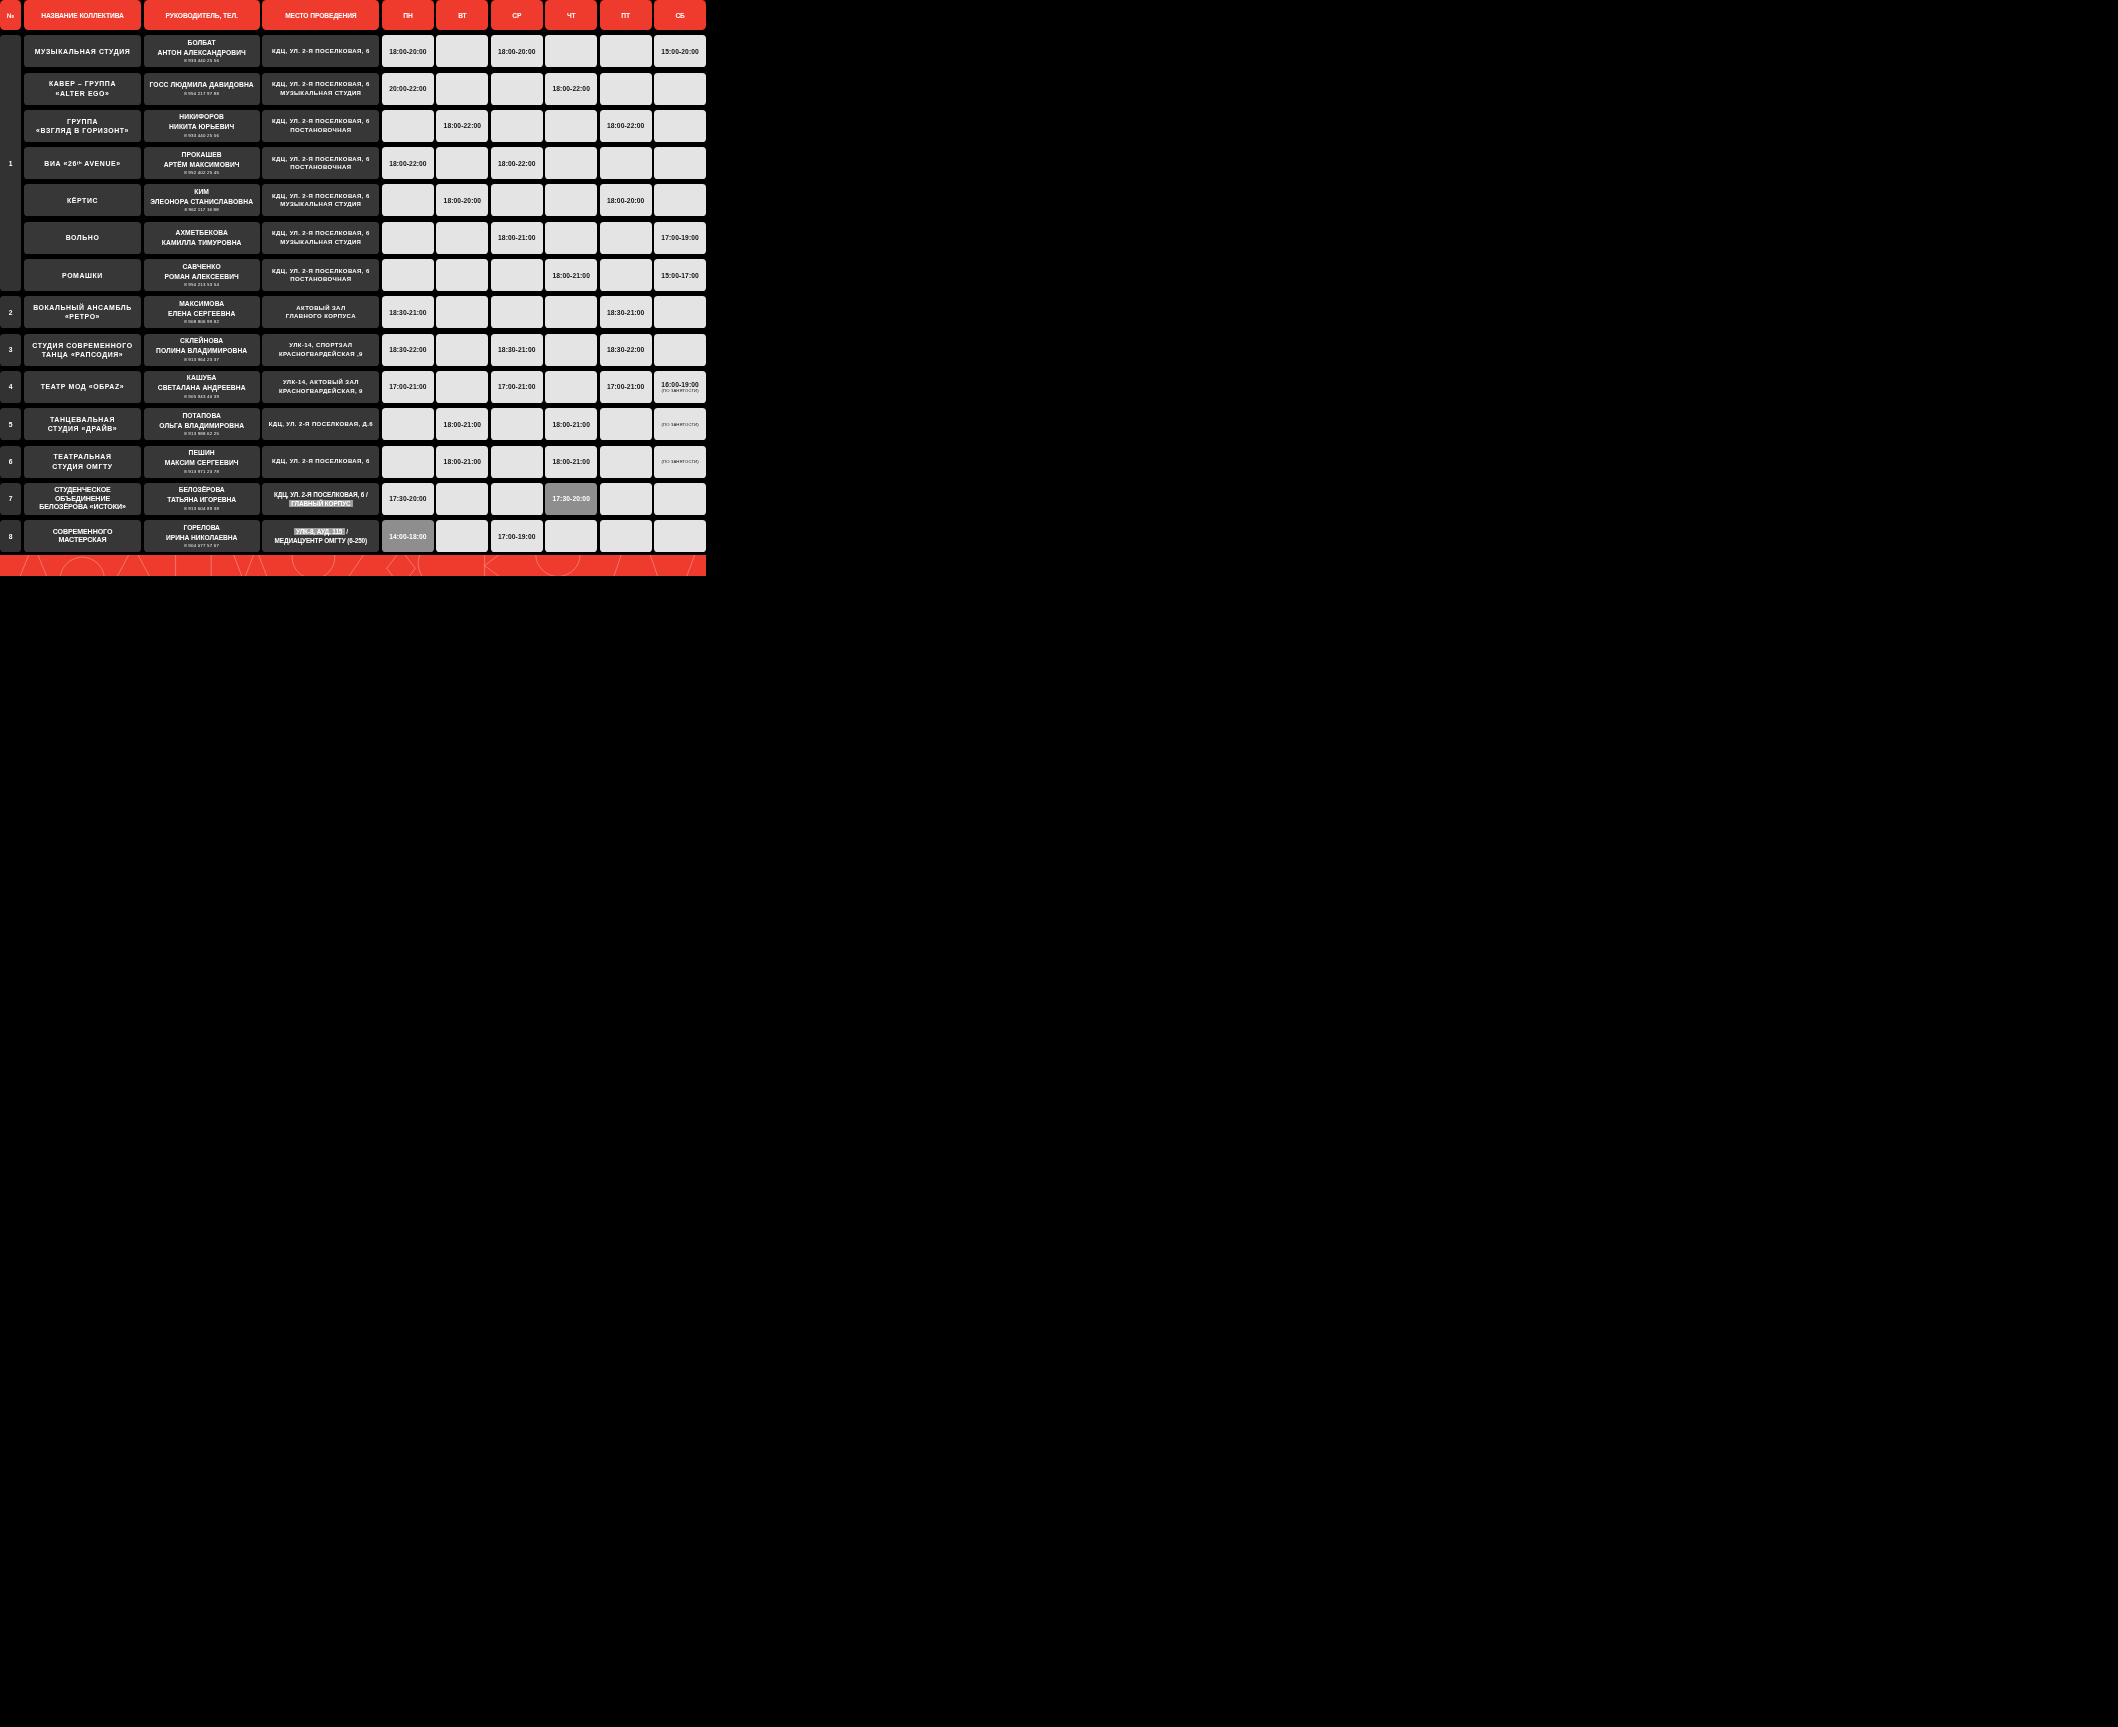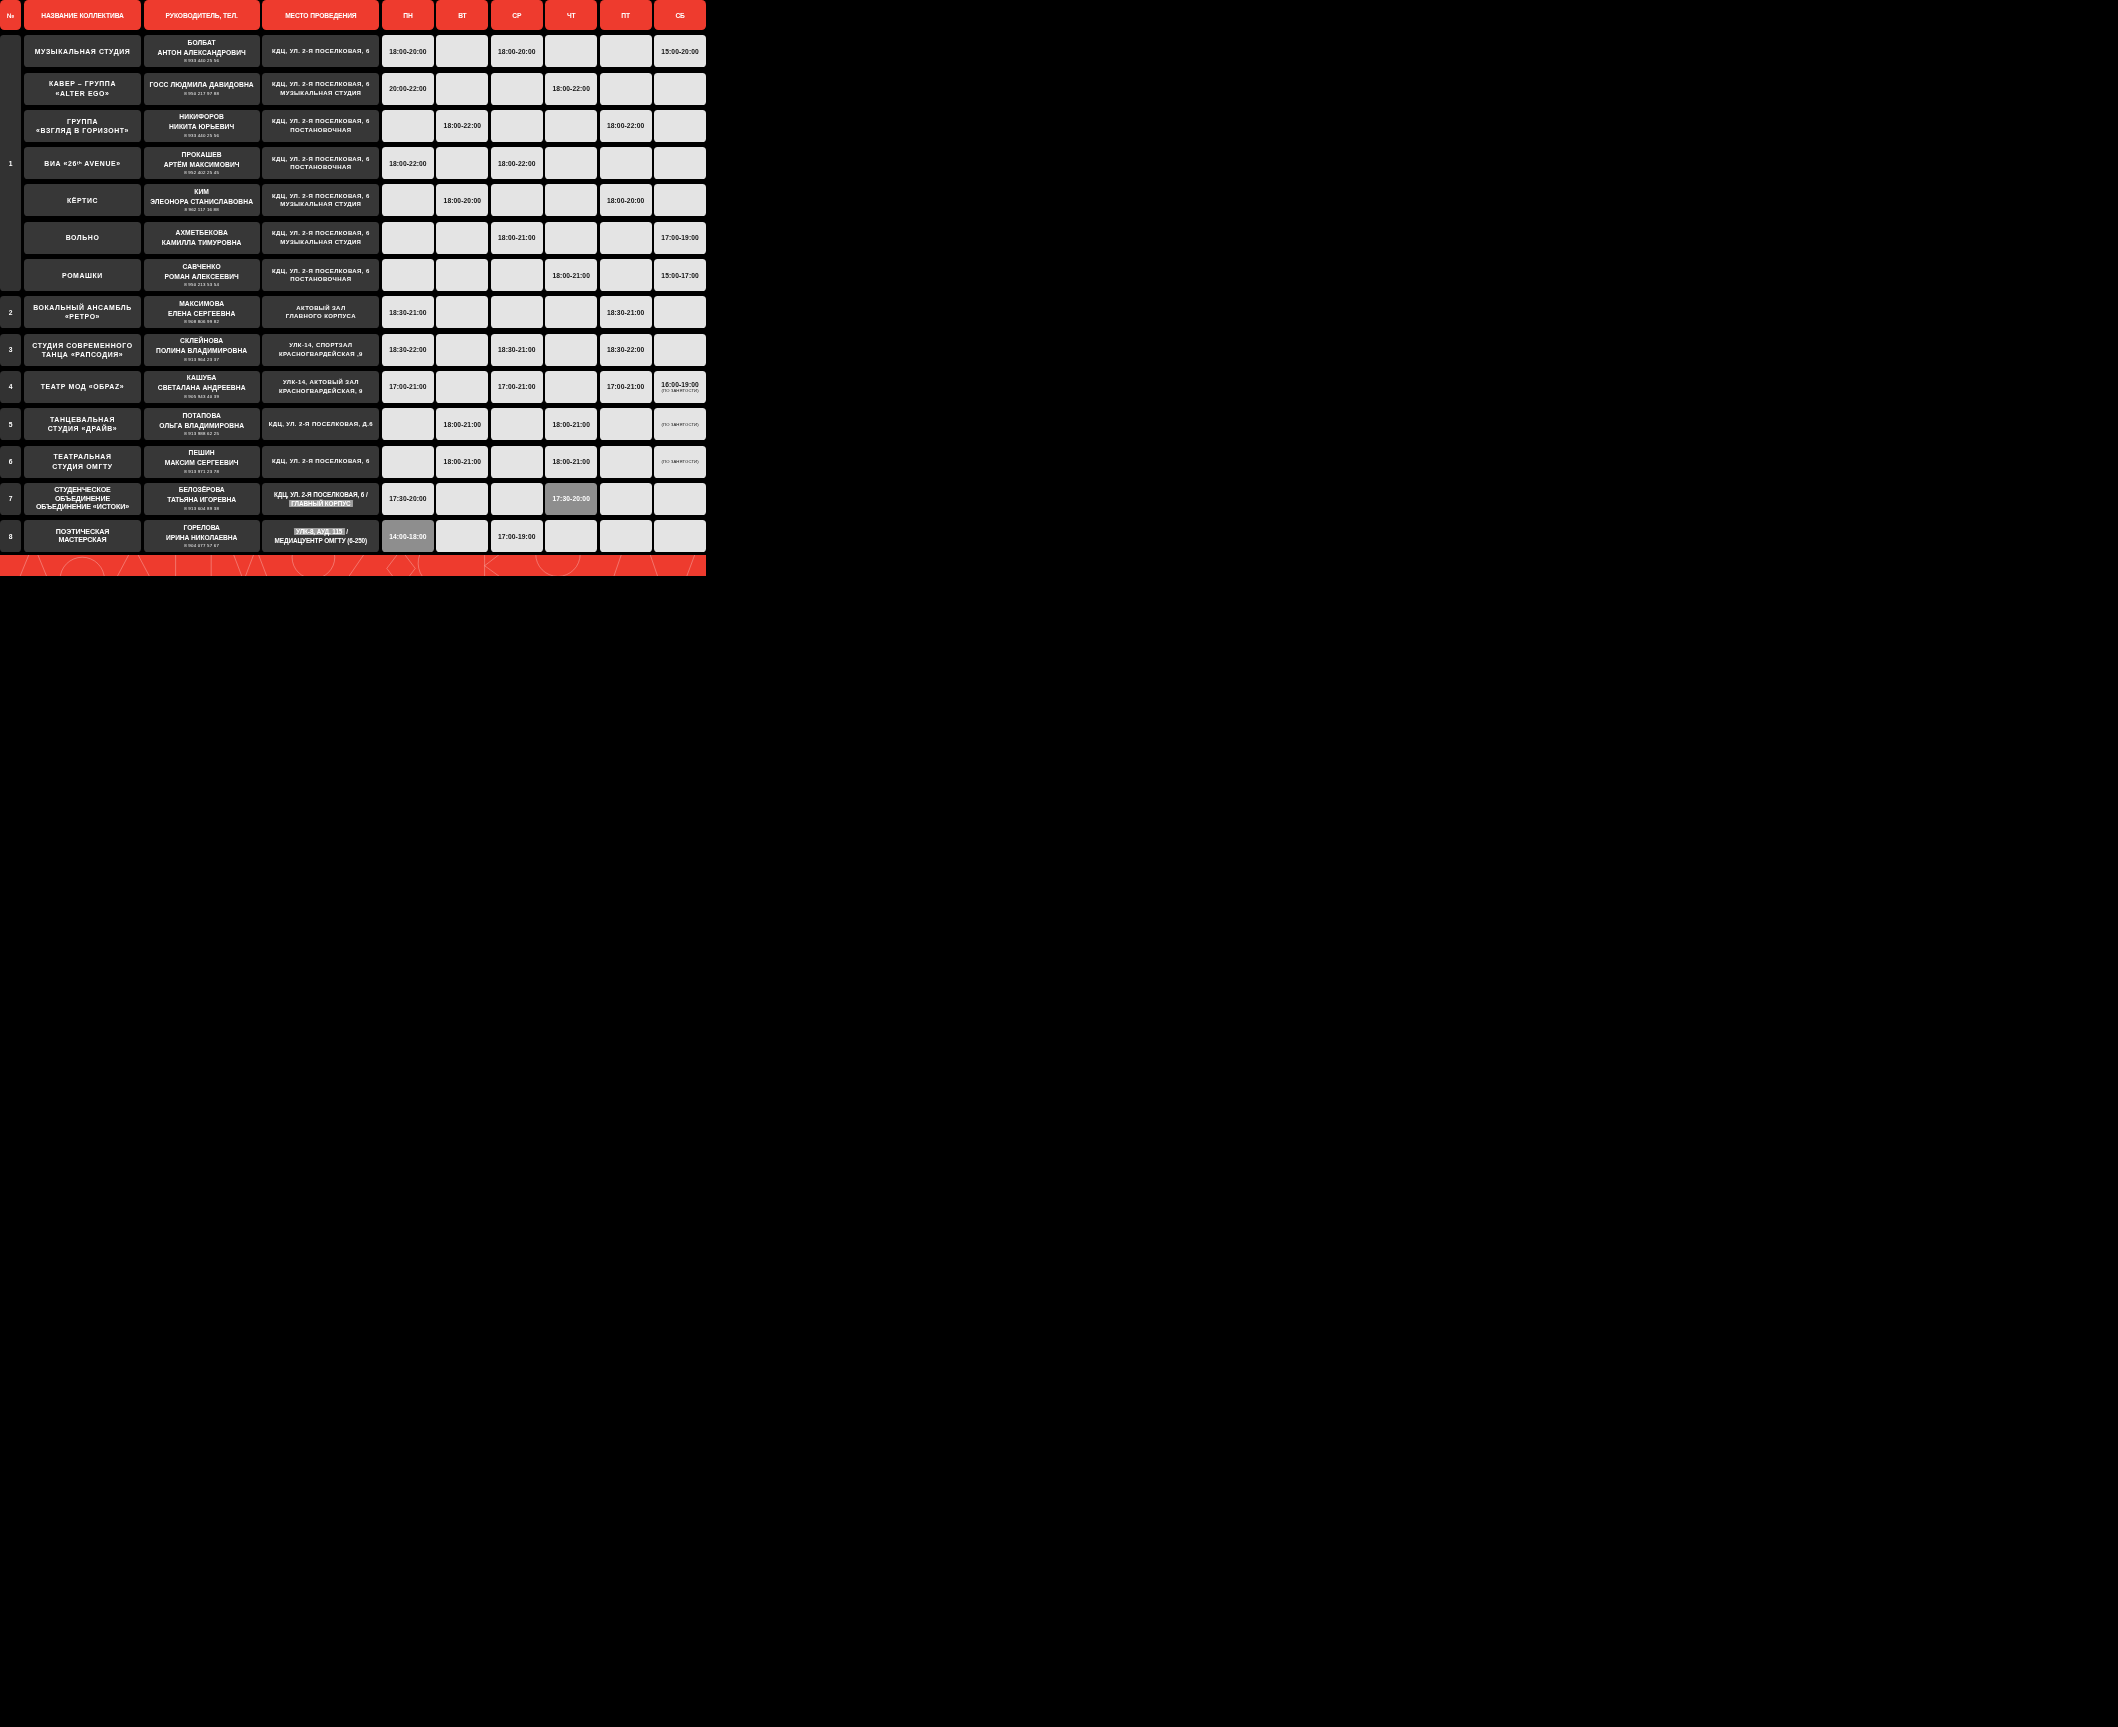--- a/index.html
+++ b/index.html
@@ -351,21 +351,21 @@
       <div class="cell day" style="grid-area: 13 / 8;">
         <div class="time">18:00-21:00</div>
       </div>
       <div class="cell day" style="grid-area: 13 / 9;"></div>
       <div class="cell day" style="grid-area: 13 / 10;">
         <div class="note">(ПО ЗАНЯТОСТИ)</div>
       </div>
       <div class="cell darkc namec cond" style="grid-area: 14 / 2; justify-content: center;">
         <div>СТУДЕНЧЕСКОЕ</div>
         <div>ОБЪЕДИНЕНИЕ</div>
-        <div>ОБЪЕДИНЕНИЕ «ИСТОКИ»</div>
+        <div>БЕЛОЗЁРОВА «ИСТОКИ»</div>
       </div>
       <div class="cell darkc leaderc cond" style="grid-area: 14 / 3;">
         <div>БЕЛОЗЁРОВА</div>
         <div>ТАТЬЯНА ИГОРЕВНА</div>
         <div class="phone">8 913 604 89 38</div>
       </div>
       <div class="cell darkc placec cond" style="grid-area: 14 / 4;">
         <div><span>КДЦ, УЛ. 2-Я ПОСЕЛКОВАЯ, 6 /</span></div>
         <div><span class="hl">ГЛАВНЫЙ КОРПУС</span></div>
       </div>
@@ -373,21 +373,21 @@
         <div class="time">17:30-20:00</div>
       </div>
       <div class="cell day" style="grid-area: 14 / 6;"></div>
       <div class="cell day" style="grid-area: 14 / 7;"></div>
       <div class="cell day gray" style="grid-area: 14 / 8;">
         <div class="time">17:30-20:00</div>
       </div>
       <div class="cell day" style="grid-area: 14 / 9;"></div>
       <div class="cell day" style="grid-area: 14 / 10;"></div>
       <div class="cell darkc namec cond" style="grid-area: 15 / 2;">
-        <div>ПОЭТИЧЕСКАЯ</div>
+        <div>СОВРЕМЕННОГО</div>
         <div>МАСТЕРСКАЯ</div>
       </div>
       <div class="cell darkc leaderc cond" style="grid-area: 15 / 3;">
         <div>ГОРЕЛОВА</div>
         <div>ИРИНА НИКОЛАЕВНА</div>
         <div class="phone">8 904 077 57 67</div>
       </div>
       <div class="cell darkc placec cond" style="grid-area: 15 / 4;">
         <div><span class="hl">УЛК-8, АУД. 115</span><span> /</span></div>
         <div><span>МЕДИАЦУЕНТР ОМГТУ (6-250)</span></div>

